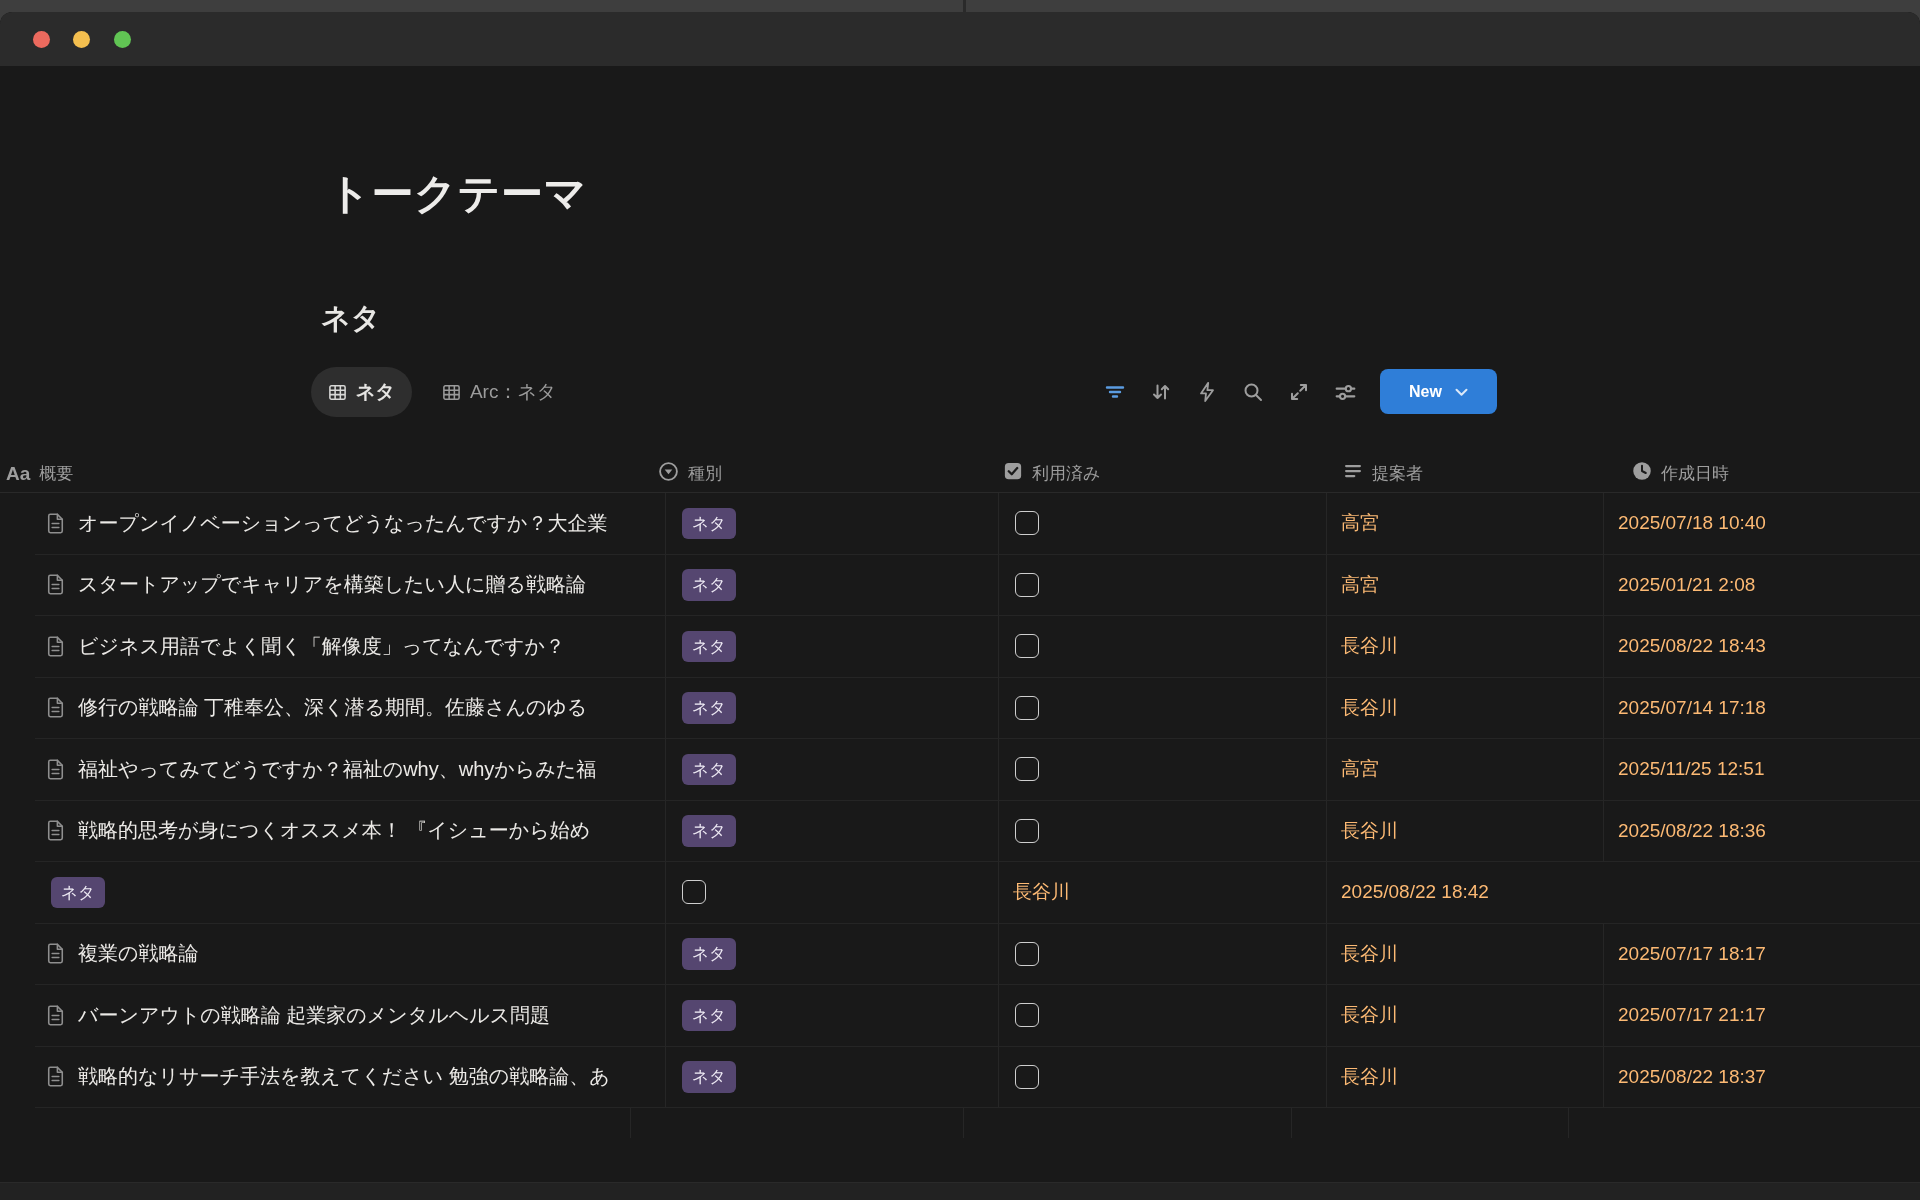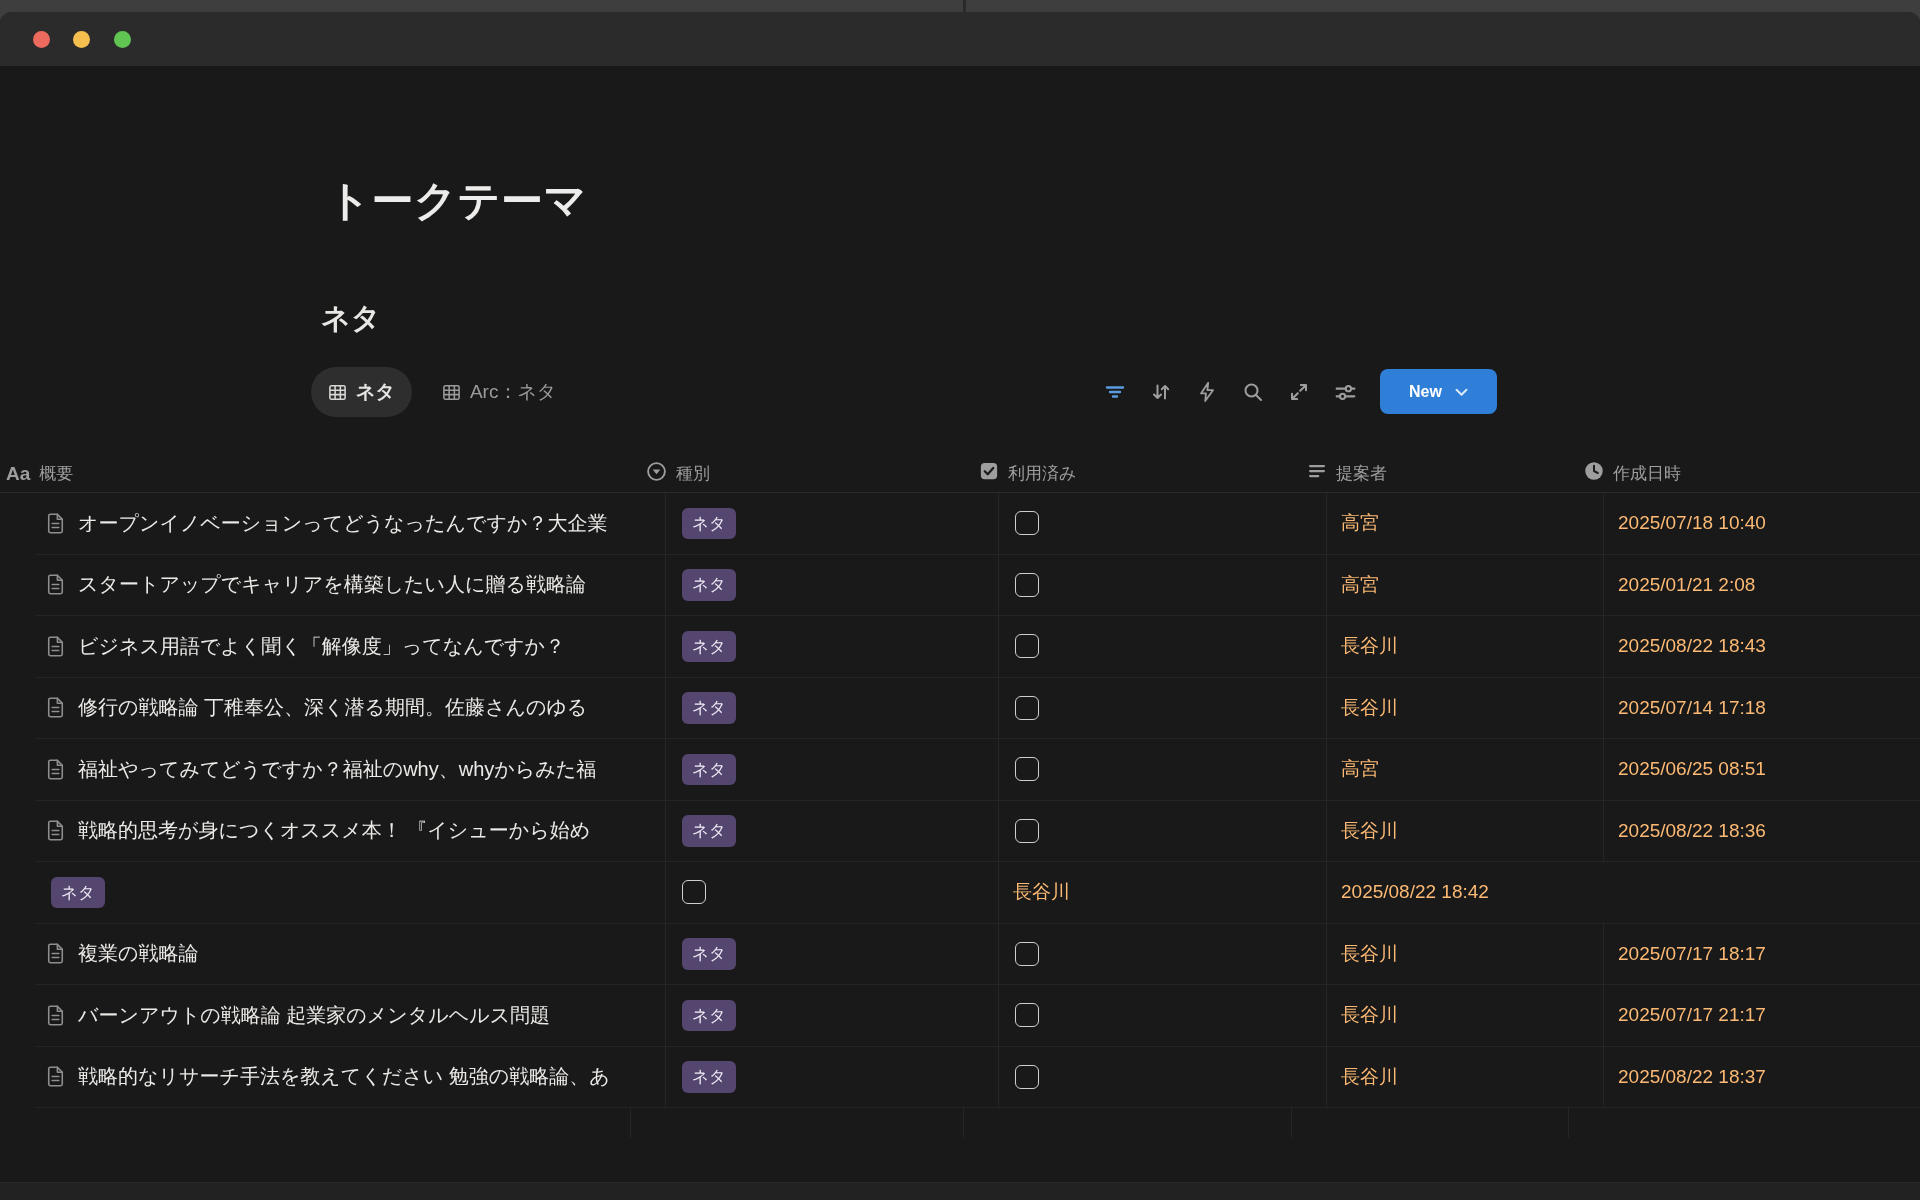--- a/index.html
+++ b/index.html
@@ -19,21 +19,21 @@
   }
   .titlebar {
     position:relative; height:54px; background:#2b2b2b; border-radius:12px 12px 0 0;
   }
   .traffic { position:absolute; top:19px; width:17px; height:17px; border-radius:50%; }
   .t-red    { left:33px;  background:var(--traffic-red); }
   .t-yellow { left:73px;  background:var(--traffic-yellow); }
   .t-green  { left:114px; background:var(--traffic-green); }
 
   .page-title {
-    position:absolute; left:328px; top:161px;
+    position:absolute; left:328px; top:154px;
     font-size:42px; font-weight:700; color:#edecea; letter-spacing:.5px;
   }
   .collection-title {
     position:absolute; left:321px; top:287px;
     font-size:29px; font-weight:700; color:#e8e7e4;
   }
 
   
   .view-bar { position:absolute; left:0; top:354px; width:1920px; height:52px; }
   .tabs { position:absolute; left:311px; top:0; display:flex; align-items:center; gap:26px; height:52px; }
@@ -53,21 +53,21 @@
     justify-content:center; gap:13px; cursor:pointer;
   }
   .new-button .new-label { color:#ffffff; font-size:16px; font-weight:600; }
 
   
   .table { position:absolute; left:0; top:443px; width:1920px; }
   .thead, .tr, .stub-row {
     display:grid;
     grid-template-columns:631px 333px 328px 277px 351px;
   }
-  .thead { height:38px; border-bottom:1px solid rgba(255,255,255,.07); }
+  .thead { height:38px; border-bottom:1px solid rgba(255,255,255,.07);gap:12px; }
   .th { display:flex; align-items:center; gap:9px; color:#9e9e9e; font-size:17px; padding-left:15px; overflow:hidden; white-space:nowrap; }
   .th.first { padding-left:6px; }
   .th svg { flex:0 0 auto; }
   .aa-glyph { font-size:19px; font-weight:600; color:#9e9e9e; letter-spacing:0; }
 
   .tr { height:61.5px; border-bottom:1px solid rgba(255,255,255,.055);margin-left:35px; }
   .td { display:flex; align-items:center; border-right:1px solid rgba(255,255,255,.06); overflow:hidden; }
   .td:last-child { border-right:none; }
   .td-title { padding-left:8px; gap:10px; white-space:nowrap; }
   .page-icon { flex:0 0 auto; display:flex; }
@@ -339,21 +339,21 @@
     <div class="td td-tag">
       <span class="tag">ネタ</span>
     </div>
     <div class="td td-check">
       <span class="checkbox"></span>
     </div>
     <div class="td td-proposer">
       <span>高宮</span>
     </div>
     <div class="td td-date">
-      <span>2025/06/25 08:51</span>
+      <span>2025/11/25 12:51</span>
     </div>
   </div>
 
   <div class="tr">
     <div class="td td-title">
       <span class="page-icon">
         <svg width="25" height="25" viewBox="0 0 24 24" fill="none" stroke="#8f8f8f" stroke-width="1.5" stroke-linecap="round" stroke-linejoin="round">
           <path d="M7 3.2 H13.8 L18.5 7.9 V19.3 A1.5 1.5 0 0 1 17 20.8 H7 A1.5 1.5 0 0 1 5.5 19.3 V4.7 A1.5 1.5 0 0 1 7 3.2 Z"></path>
           <path d="M13.8 3.2 V7.9 H18.5"></path>
           <path d="M8.8 12 H15.2 M8.8 15.8 H15.2"></path>

